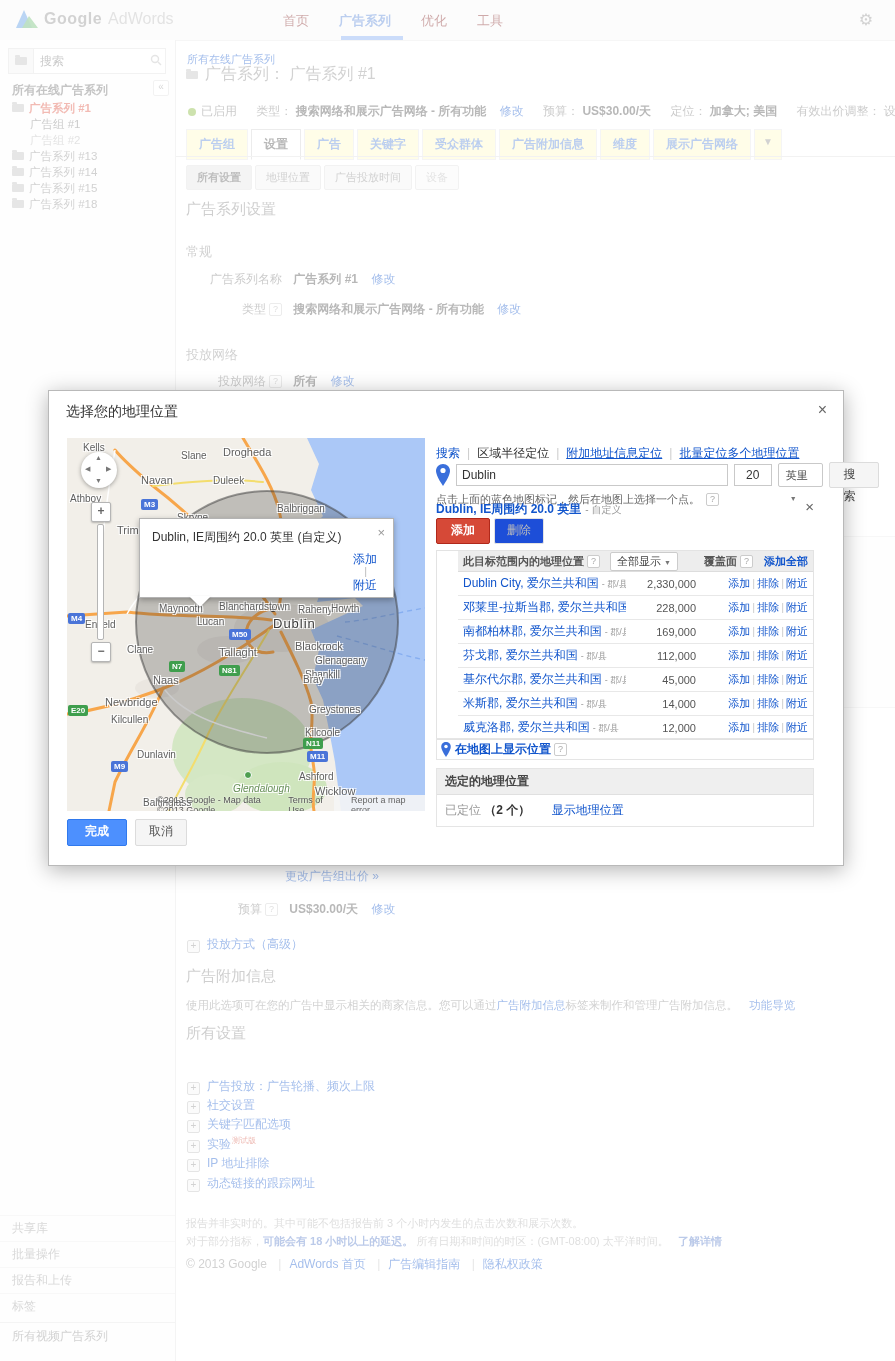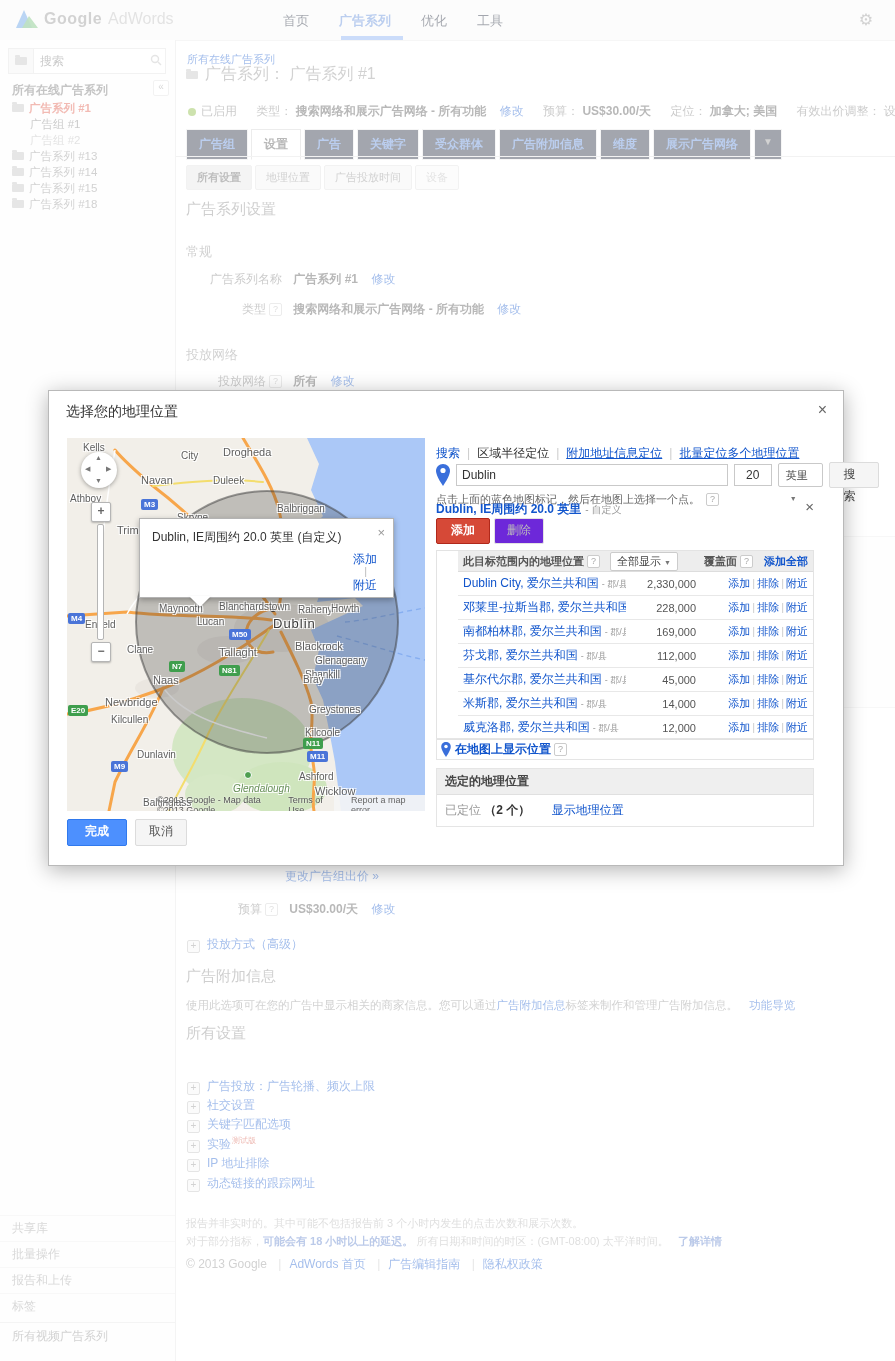--- a/index.html
+++ b/index.html
@@ -5,21 +5,21 @@
   html,body{margin:0;padding:0;background:#fff;}
   #root{position:relative;width:895px;height:1361px;overflow:hidden;background:#fff;
         font-family:"Liberation Sans","DejaVu Sans",sans-serif;color:#333;}
   a,.link{color:#1155cc;text-decoration:none;cursor:pointer;}
   
   .topbar{position:absolute;left:0;top:0;width:895px;height:40px;background:#f7f7f7;border-bottom:1px solid #e7e7e7;}
   .logo{position:absolute;left:16px;top:9px;display:flex;align-items:center;gap:6px;font-size:16px;}
   .logo .g{color:#8a8a8a;font-weight:bold;letter-spacing:.5px;}
   .logo .aw{color:#b5b5b5;}
   .topnav{position:absolute;left:283px;top:12px;display:flex;gap:30px;font-size:13px;}
-  .topnav .itm{color:#0f172a;}
+  .topnav .itm{color:#7f1d1d;}
   .topnav .itm.act{color:#4d7fd6;font-weight:bold;}
   .nav-underline{position:absolute;left:341px;top:36px;width:62px;height:4px;background:#76a3f2;}
   .gear{position:absolute;right:22px;top:10px;font-size:16px;color:#888;}
   
   .sidebar{position:absolute;left:0;top:40px;width:175px;height:1321px;background:#fbfbfb;border-right:1px solid #e3e3e3;}
   .sb-search{position:absolute;left:8px;top:8px;width:158px;height:26px;display:flex;}
   .sb-folderbtn{width:26px;height:26px;background:#f1f1f1;border:1px solid #ddd;display:flex;align-items:center;justify-content:center;box-sizing:border-box;}
   .sb-input-wrap{position:relative;flex:1;}
   .sb-input{width:100%;height:26px;box-sizing:border-box;border:1px solid #ddd;border-left:none;padding:0 18px 0 6px;font-size:12px;color:#999;background:#fff;}
   .sb-mag{position:absolute;right:4px;top:6px;}
@@ -40,21 +40,21 @@
             border-top:1px solid #e3e3e3;font-size:12px;color:#888;box-sizing:border-box;}
   
   .crumb{position:absolute;left:187px;top:52px;font-size:11px;}
   .ptitle{position:absolute;left:186px;top:64px;font-size:16px;color:#888;display:flex;align-items:center;gap:7px;}
   .ptitle .fold{margin:0;}
   .statusrow{position:absolute;left:188px;top:103px;font-size:12px;color:#777;white-space:nowrap;}
   .statusrow b{color:#444;}
   .dot{display:inline-block;width:8px;height:8px;border-radius:50%;background:#7db32a;margin-right:5px;vertical-align:-1px;}
   .gap16{display:inline-block;width:16px;}
   .tabs{position:absolute;left:186px;top:129px;display:flex;font-size:12px;}
-  .tab{padding:6px 12px;border:1px solid #e4e4e4;background:#0f172a;color:#4d7fd6;font-weight:bold;margin-right:3px;}
+  .tab{padding:6px 12px;border:1px solid #e4e4e4;background:#fef9c3;color:#4d7fd6;font-weight:bold;margin-right:3px;}
   .tab.act{background:#fff;border-color:#ccc;border-bottom-color:#fff;color:#444;}
   .tab.more{color:#888;padding:6px 8px;font-size:10px;}
   .tabline{position:absolute;left:176px;top:156px;width:719px;height:1px;background:#ddd;}
   .subtabs{position:absolute;left:186px;top:165px;display:flex;font-size:11px;}
   .stab{padding:4px 10px;border:1px solid #ddd;background:#f1f1f1;color:#888;margin-right:3px;border-radius:2px;}
   .stab.act{background:#e2e2e2;color:#555;font-weight:bold;}
   .stab.dis{background:#f8f8f8;color:#b5b5b5;}
   .sech1{position:absolute;font-size:15px;color:#808080;}
   .sech2{position:absolute;font-size:13px;color:#8a8a8a;}
   .frow{position:absolute;font-size:12px;color:#555;white-space:nowrap;}
@@ -117,21 +117,21 @@
   .unitbtn{height:22px;border:1px solid #c9c9c9;background:#fff;padding:0 7px;line-height:22px;font-size:11px;color:#444;border-radius:2px;}
   .unitbtn .caret{font-size:7px;color:#777;margin-left:4px;}
   .gbtn{height:24px;padding:0 13px;background:#f5f5f5;border:1px solid #dcdcdc;border-radius:2px;color:#444;font-size:12px;line-height:22px;}
   .hint{position:absolute;left:0;top:54px;font-size:11px;color:#666;white-space:nowrap;}
   .res-title{position:absolute;left:0;top:63px;font-size:12px;white-space:nowrap;}
   .res-title .tname{color:#1155cc;font-weight:bold;}
   .res-title .tsuf{color:#999;font-size:10px;margin-left:4px;}
   .res-close{position:absolute;right:0;top:60px;font-size:15px;color:#666;}
   .redbtn{position:absolute;left:0;top:80px;height:24px;padding:0 14px;background:#d64937;border:1px solid #b0281a;
           color:#fff;font-weight:bold;font-size:12px;border-radius:2px;line-height:22px;}
-  .disbtn{position:absolute;left:58px;top:80px;height:24px;padding:0 12px;background:#6d28d9;border:1px solid #e3e3e3;
+  .disbtn{position:absolute;left:58px;top:80px;height:24px;padding:0 12px;background:#1d4ed8;border:1px solid #e3e3e3;
           color:#bbb;font-size:12px;border-radius:2px;line-height:22px;}
   .ltable{position:absolute;left:0;top:112px;width:378px;border:1px solid #e3e3e3;box-sizing:border-box;padding-left:21px;}
   .thead{display:flex;align-items:center;background:#ededed;border-bottom:1px solid #ddd;height:20px;padding:0 5px;font-size:11px;color:#555;}
   .thead .hname{font-weight:bold;}
   .showall{margin-left:10px;background:#fff;border:1px solid #ccc;border-radius:2px;font-size:11px;color:#444;padding:1px 6px;}
   .showall .caret{font-size:7px;color:#777;margin-left:3px;}
   .hreach{margin-left:26px;font-weight:bold;}
   .haddall{margin-left:auto;font-weight:bold;color:#1155cc;font-size:11px;}
   .lrow{display:flex;align-items:center;height:23px;border-bottom:1px solid #e8e8e8;padding:0 5px;font-size:12px;}
   .lrow:last-child{border-bottom:none;}
@@ -371,21 +371,21 @@
           <path d="M60,176 C80,140 120,120 160,130"></path>
           <path d="M98,252 C120,280 160,290 200,300"></path>
           <path d="M48,12 C40,60 30,120 36,170"></path>
         </g>
         <circle cx="200" cy="184" r="131" fill="rgba(45,45,45,0.25)" stroke="rgba(60,60,60,0.5)" stroke-width="2"></circle>
         <circle cx="206" cy="171" r="3" fill="#3a3a3a"></circle>
         <circle cx="181" cy="337" r="3.5" fill="#4d9e4f" stroke="#fff" stroke-width="1"></circle>
       </svg>
 
       <span class="mlabel" style="left:16px;top:4px">Kells</span>
-      <span class="mlabel" style="left:114px;top:12px">City</span>
+      <span class="mlabel" style="left:114px;top:12px">Slane</span>
       <span class="mlabel" style="left:156px;top:8px;font-size:11px">Drogheda</span>
       <span class="mlabel" style="left:74px;top:36px;font-size:11px">Navan</span>
       <span class="mlabel" style="left:146px;top:37px">Duleek</span>
       <span class="mlabel" style="left:3px;top:55px">Athboy</span>
       <span class="mlabel" style="left:110px;top:74px">Skryne</span>
       <span class="mlabel" style="left:50px;top:86px;font-size:11px">Trim</span>
       <span class="mlabel" style="left:210px;top:65px">Balbriggan</span>
       <span class="mlabel" style="left:92px;top:165px">Maynooth</span>
       <span class="mlabel" style="left:152px;top:163px">Blanchardstown</span>
       <span class="mlabel" style="left:231px;top:166px">Raheny</span>

